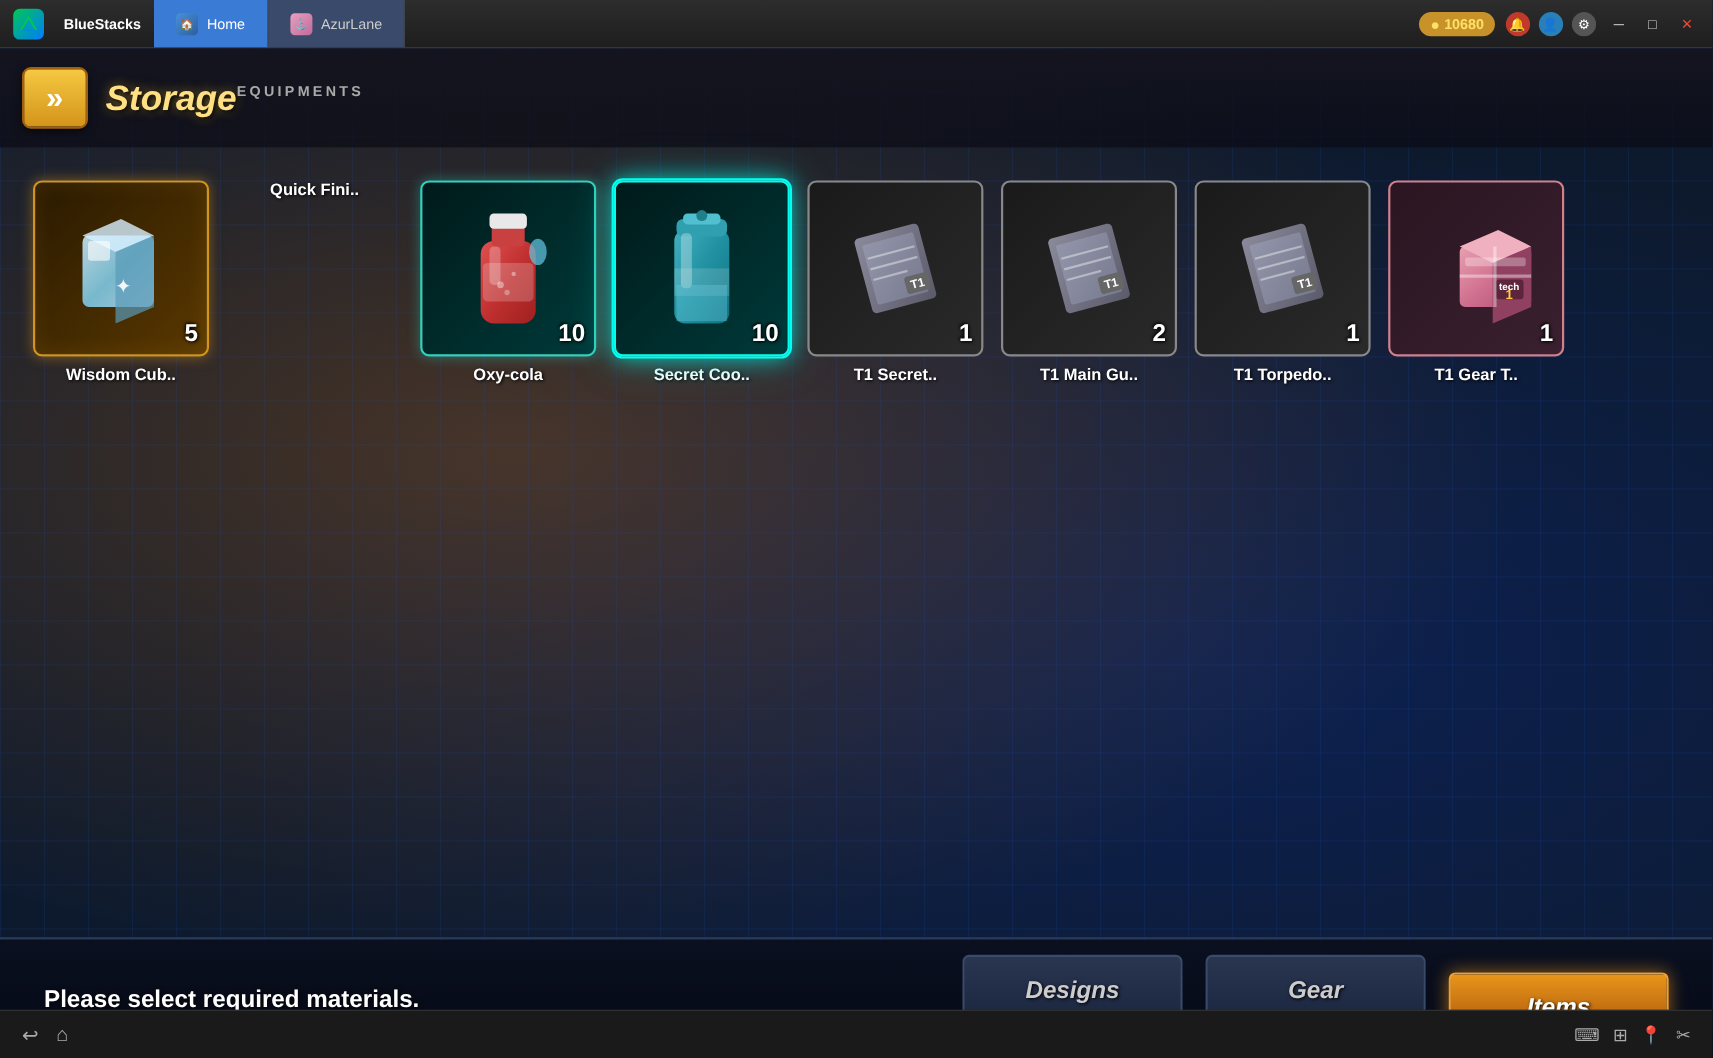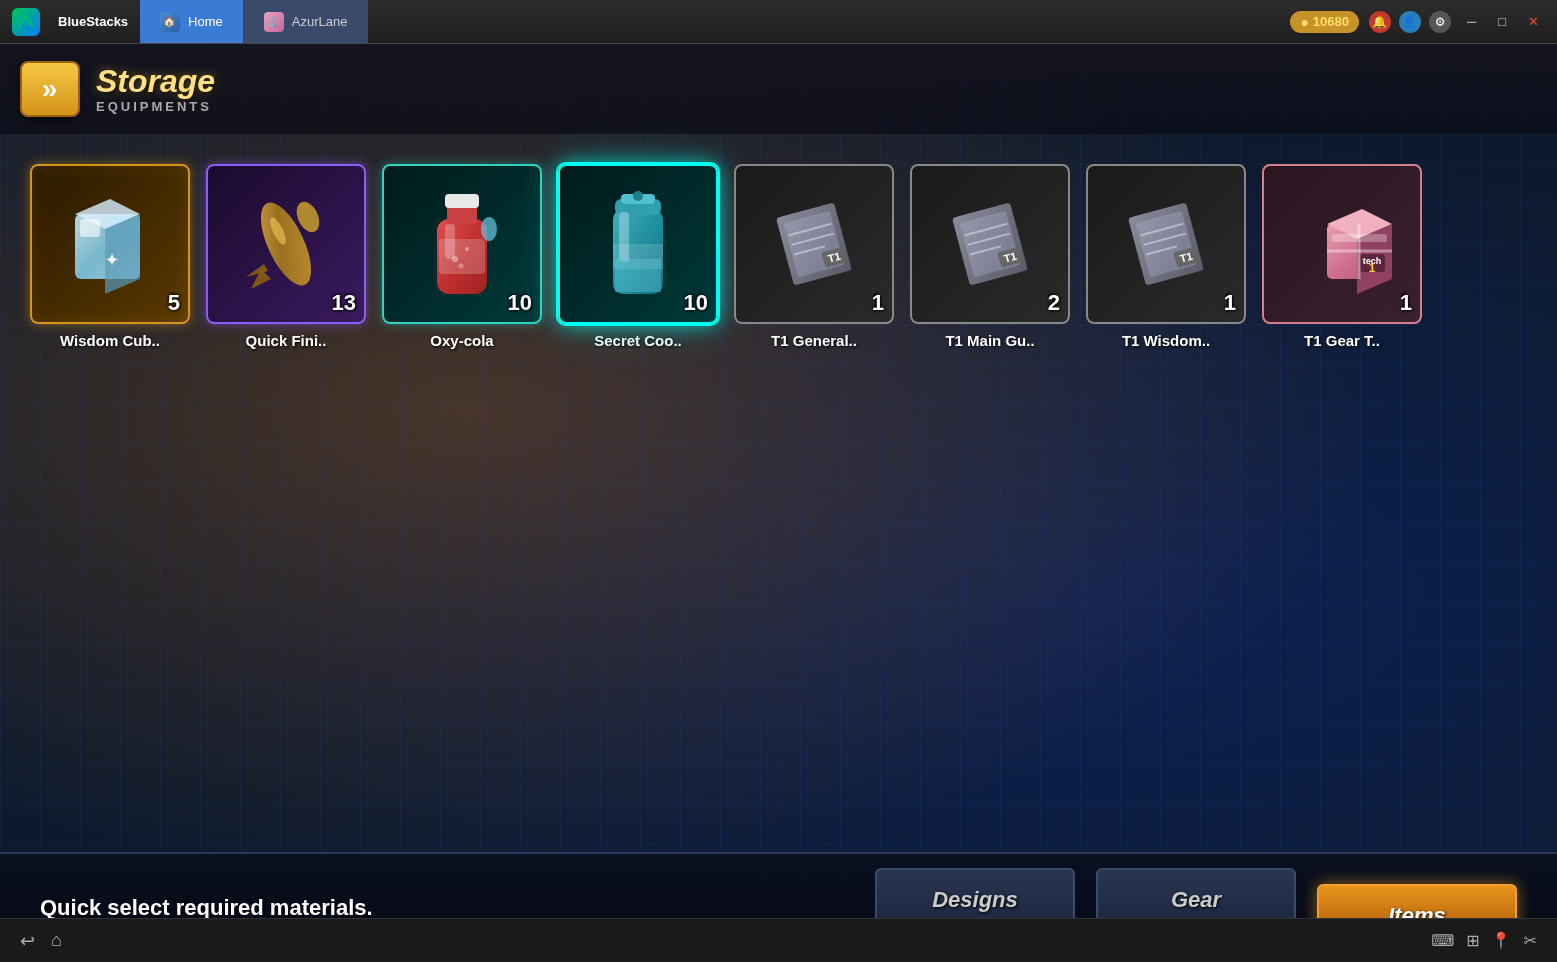--- a/index.html
+++ b/index.html
@@ -142,21 +142,21 @@
       box-shadow: 0 3px 8px rgba(0,0,0,0.5);
     }
     .back-arrow {
       font-size: 28px;
       color: #fff;
       font-weight: bold;
       transform: scaleX(-1);
     }
     .storage-title-area {
       display: flex;
-      flex-direction: column;
+      flex-direction: row;
     }
     .storage-title {
       font-size: 32px;
       font-weight: bold;
       font-style: italic;
       color: #ffe082;
       text-shadow: 2px 2px 4px rgba(0,0,0,0.8), 0 0 10px rgba(255,200,50,0.5);
       line-height: 1;
     }
     .storage-subtitle {
@@ -429,43 +429,20 @@
 
             <text x="52" y="72" font-size="18" fill="rgba(255,255,255,0.9)" text-anchor="middle">✦</text>
           </svg>
         </div>
         <span class="item-count-badge">5</span>
       </div>
       <span class="item-label">Wisdom Cub..</span>
     </div>
 
     <div class="item-card">
-      <div class="item-frame rarity-purple">
-        <div class="item-visual">
-          <svg width="100" height="110" viewBox="0 0 100 110">
-            <defs>
-              <linearGradient id="torpGrad" x1="0%" y1="0%" x2="100%" y2="100%">
-                <stop offset="0%" style="stop-color:#d4a044"></stop>
-                <stop offset="40%" style="stop-color:#9a7020"></stop>
-                <stop offset="100%" style="stop-color:#c09030"></stop>
-              </linearGradient>
-            </defs>
-
-            <ellipse cx="50" cy="55" rx="18" ry="45" fill="url(#torpGrad)" transform="rotate(-25, 50, 55)"></ellipse>
-
-            <ellipse cx="72" cy="28" rx="10" ry="16" fill="#b08830" transform="rotate(-25,72,28)"></ellipse>
-
-            <polygon points="25,80 15,100 35,90" fill="#8a6010" opacity="0.9"></polygon>
-            <polygon points="28,75 10,88 32,82" fill="#8a6010" opacity="0.9"></polygon>
-
-            <ellipse cx="42" cy="42" rx="5" ry="15" fill="rgba(255,220,100,0.5)" transform="rotate(-25,42,42)"></ellipse>
-          </svg>
-        </div>
-        <span class="item-count-badge">13</span>
-      </div>
       <span class="item-label">Quick Fini..</span>
     </div>
 
     <div class="item-card">
       <div class="item-frame rarity-teal">
         <div class="item-visual">
           <svg width="90" height="120" viewBox="0 0 90 120">
             <defs>
               <linearGradient id="bottleGrad" x1="0%" y1="0%" x2="100%" y2="100%">
                 <stop offset="0%" style="stop-color:#e05050"></stop>
@@ -546,21 +523,21 @@
               <line x1="28" y1="45" x2="72" y2="45" stroke="rgba(255,255,255,0.4)" stroke-width="2"></line>
               <line x1="28" y1="55" x2="60" y2="55" stroke="rgba(255,255,255,0.4)" stroke-width="2"></line>
 
               <rect x="55" y="60" width="22" height="16" rx="3" fill="#666"></rect>
               <text x="66" y="72" font-size="11" fill="#fff" text-anchor="middle" font-weight="bold">T1</text>
             </g>
           </svg>
         </div>
         <span class="item-count-badge">1</span>
       </div>
-      <span class="item-label">T1 General..</span>
+      <span class="item-label">T1 Secret..</span>
     </div>
 
     <div class="item-card">
       <div class="item-frame rarity-gray">
         <div class="item-visual">
           <svg width="100" height="100" viewBox="0 0 100 100">
             <defs>
               <linearGradient id="bpGrad2" x1="0%" y1="0%" x2="100%" y2="100%">
                 <stop offset="0%" style="stop-color:#8a8a9a"></stop>
                 <stop offset="100%" style="stop-color:#5a5a6a"></stop>
@@ -598,21 +575,21 @@
               <line x1="28" y1="35" x2="72" y2="35" stroke="rgba(255,255,255,0.4)" stroke-width="2"></line>
               <line x1="28" y1="45" x2="72" y2="45" stroke="rgba(255,255,255,0.4)" stroke-width="2"></line>
               <line x1="28" y1="55" x2="60" y2="55" stroke="rgba(255,255,255,0.4)" stroke-width="2"></line>
               <rect x="55" y="60" width="22" height="16" rx="3" fill="#666"></rect>
               <text x="66" y="72" font-size="11" fill="#fff" text-anchor="middle" font-weight="bold">T1</text>
             </g>
           </svg>
         </div>
         <span class="item-count-badge">1</span>
       </div>
-      <span class="item-label">T1 Wisdom..</span>
+      <span class="item-label">T1 Torpedo..</span>
     </div>
 
     <div class="item-card">
       <div class="item-frame rarity-gray" style="border-color:#d4808a; background: linear-gradient(135deg, #2a1520 0%, #3a2030 100%); padding-left: 40px;">
         <div class="item-visual">
           <svg width="100" height="100" viewBox="0 0 100 100">
             <defs>
               <linearGradient id="boxGrad" x1="0%" y1="0%" x2="100%" y2="100%">
                 <stop offset="0%" style="stop-color:#e8a0b0"></stop>
                 <stop offset="50%" style="stop-color:#d07090"></stop>
@@ -637,21 +614,21 @@
           </svg>
         </div>
         <span class="item-count-badge">1</span>
       </div>
       <span class="item-label">T1 Gear T..</span>
     </div>
 
   </div>
 
   <div class="bottom-bar">
-    <span class="bottom-text">Quick select required materials.</span>
+    <span class="bottom-text">Please select required materials.</span>
     <div class="bottom-buttons">
       <button class="filter-btn">Designs</button>
       <button class="filter-btn">Gear</button>
       <button class="filter-btn active">Items</button>
     </div>
   </div>
 
   <div class="bs-taskbar">
     <div class="bs-taskbar-left">
       <span class="bs-taskbar-icon">↩</span>

